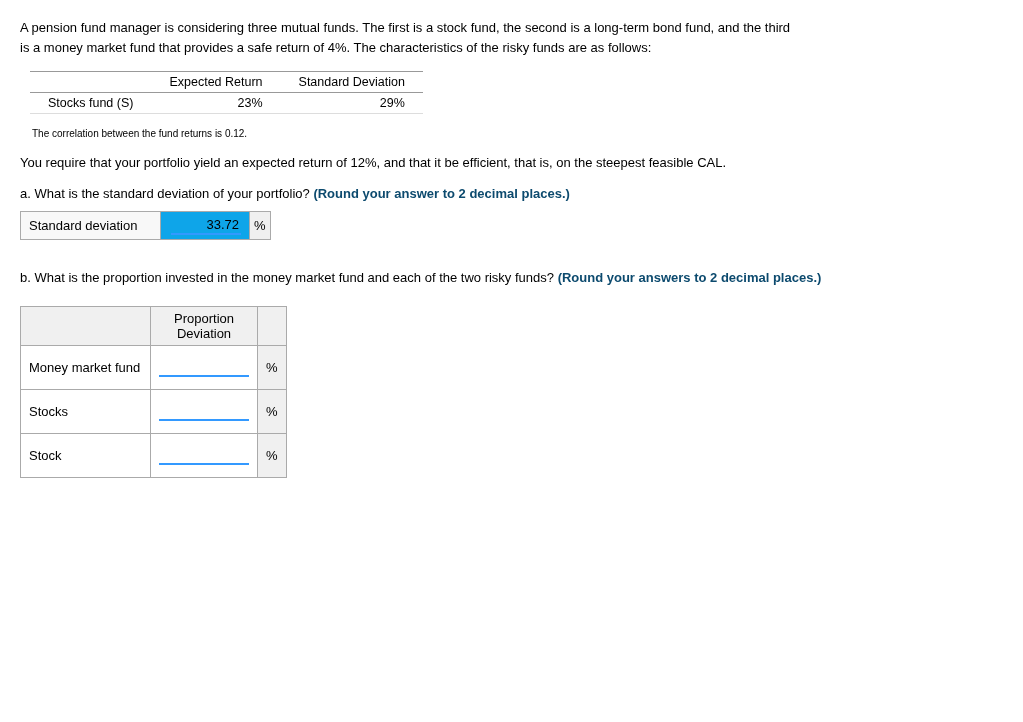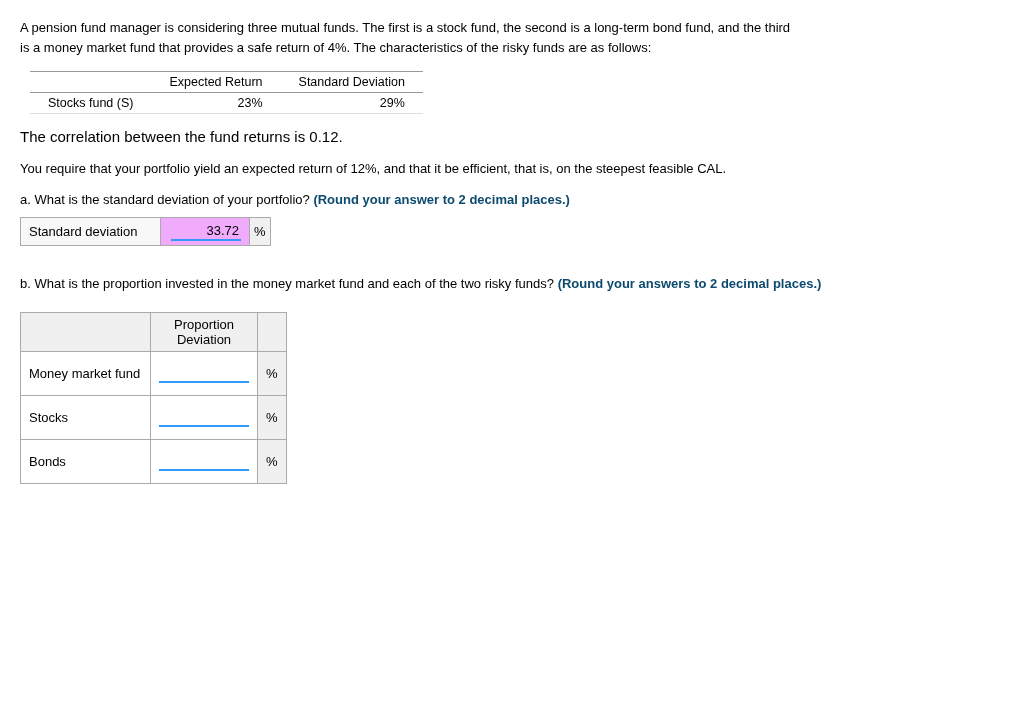--- a/index.html
+++ b/index.html
@@ -43,23 +43,24 @@
       text-align: left;
     }
     .data-table tr td {
       border-bottom: 1px solid #ddd;
     }
     .data-table thead tr th {
       border-top: 1px solid #999;
       border-bottom: 1px solid #999;
     }
     .correlation-text {
-      font-size: 15px;
+      font-size: 10px;
       margin-bottom: 10px;
       color: #000;
+      margin-left: 12px;
     }
     .requirement-text {
       font-size: 13px;
       margin-bottom: 10px;
     }
     .question-a {
       font-size: 13px;
       margin-bottom: 10px;
     }
     .question-b {
@@ -78,21 +79,21 @@
     .answer-table td {
       border: 1px solid #aaa;
       padding: 4px 8px;
       font-size: 13px;
     }
     .answer-table .label-cell {
       background: #f8f8f8;
       width: 140px;
     }
     .answer-table .input-cell {
-      background: #f0abfc;
+      background: #0ea5e9;
       width: 80px;
       padding-left: 10px;
     }
     .answer-table .unit-cell {
       border: 1px solid #aaa;
       padding: 4px 4px;
       background: #f0f0f0;
     }
     .std-input {
       width: 70px;
@@ -226,21 +227,21 @@
       <td class="unit-col">%</td>
     </tr>
         <tr>
       <td class="label-col">Stocks</td>
       <td class="input-col">
         <input class="prop-input" type="text" value="" style="">
       </td>
       <td class="unit-col">%</td>
     </tr>
         <tr>
-      <td class="label-col">Bonds</td>
+      <td class="label-col">Stock</td>
       <td class="input-col">
         <input class="prop-input" type="text" value="" style="">
       </td>
       <td class="unit-col">%</td>
     </tr>
       </tbody>
   </table>
 </div>
 
 </body></html>

